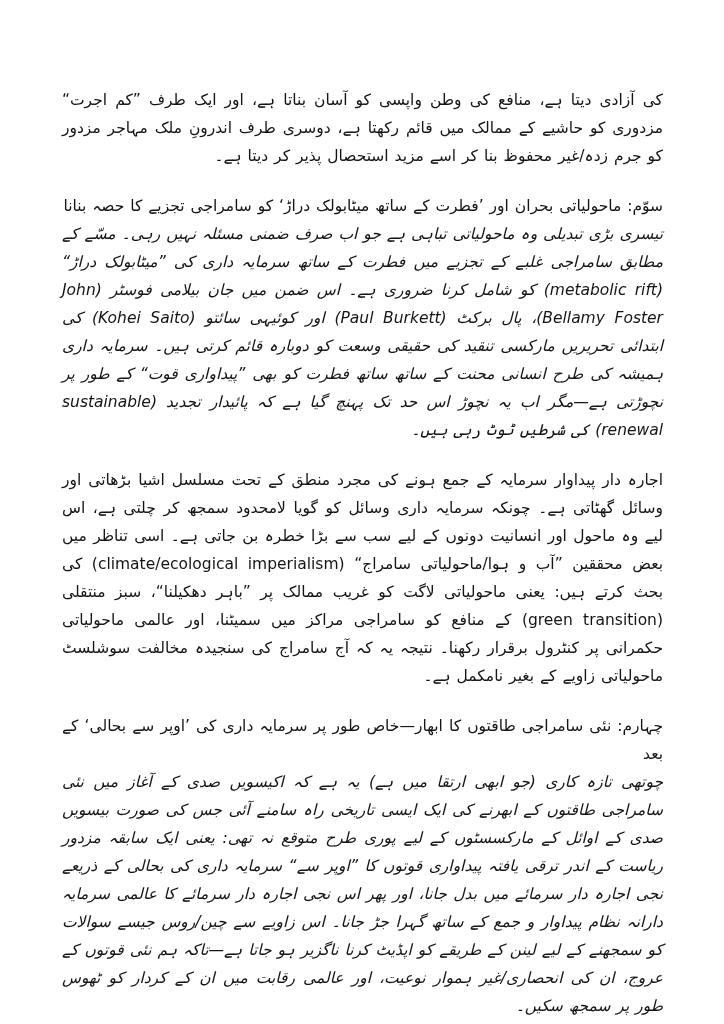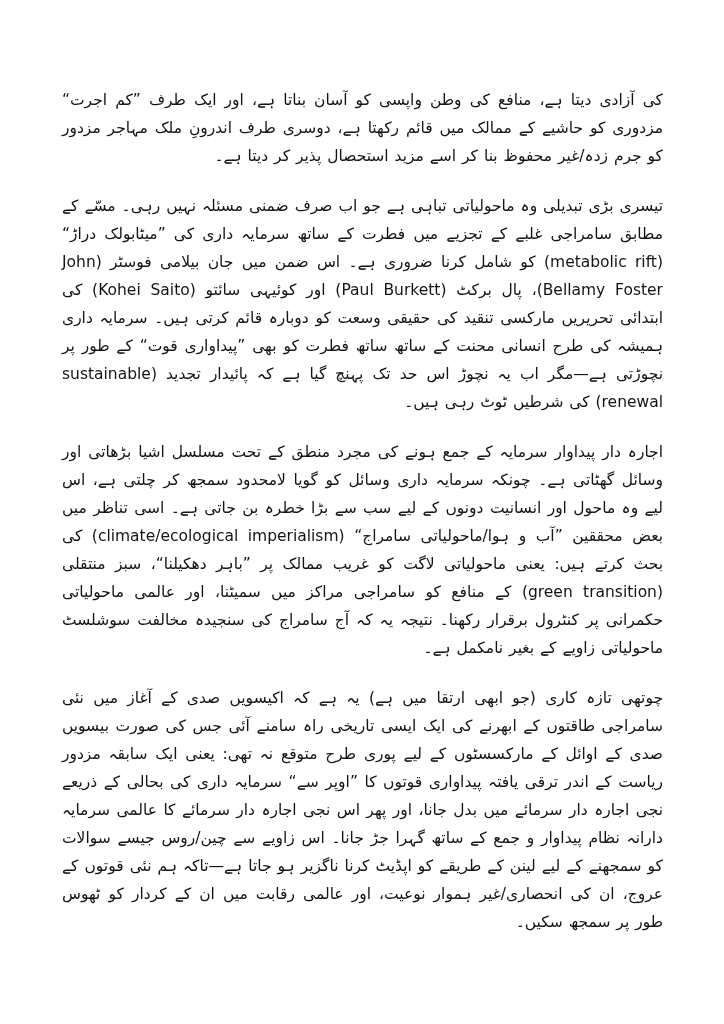--- a/index.html
+++ b/index.html
@@ -34,22 +34,24 @@
   .page > .para + .block { margin-top: 22px; }
 </style>
 </head>
 <body>
 
 <div class="page">
 
   <p class="para">کی آزادی دیتا ہے، منافع کی وطن واپسی کو آسان بناتا ہے، اور ایک طرف ”کم اجرت“ مزدوری کو حاشیے کے ممالک میں قائم رکھتا ہے، دوسری طرف اندرونِ ملک مہاجر مزدور کو جرم زدہ/غیر محفوظ بنا کر اسے مزید استحصال پذیر کر دیتا ہے۔</p>
 
   <section class="block">
+    <p class="para">سوّم: ماحولیاتی بحران اور ’فطرت کے ساتھ میٹابولک دراڑ‘ کو سامراجی تجزیے کا حصہ بنانا</p>
     <p class="para">تیسری بڑی تبدیلی وہ ماحولیاتی تباہی ہے جو اب صرف ضمنی مسئلہ نہیں رہی۔ مسّے کے مطابق سامراجی غلبے کے تجزیے میں فطرت کے ساتھ سرمایہ داری کی ”میٹابولک دراڑ“ (metabolic rift) کو شامل کرنا ضروری ہے۔ اس ضمن میں جان بیلامی فوسٹر (John Bellamy Foster)، پال برکٹ (Paul Burkett) اور کوئیہی سائتو (Kohei Saito) کی ابتدائی تحریریں مارکسی تنقید کی حقیقی وسعت کو دوبارہ قائم کرتی ہیں۔ سرمایہ داری ہمیشہ کی طرح انسانی محنت کے ساتھ ساتھ فطرت کو بھی ”پیداواری قوت“ کے طور پر نچوڑتی ہے—مگر اب یہ نچوڑ اس حد تک پہنچ گیا ہے کہ پائیدار تجدید (sustainable renewal) کی شرطیں ٹوٹ رہی ہیں۔</p>
   </section>
 
   <p class="para">اجارہ دار پیداوار سرمایہ کے جمع ہونے کی مجرد منطق کے تحت مسلسل اشیا بڑھاتی اور وسائل گھٹاتی ہے۔ چونکہ سرمایہ داری وسائل کو گویا لامحدود سمجھ کر چلتی ہے، اس لیے وہ ماحول اور انسانیت دونوں کے لیے سب سے بڑا خطرہ بن جاتی ہے۔ اسی تناظر میں بعض محققین ”آب و ہوا/ماحولیاتی سامراج“ (climate/ecological imperialism) کی بحث کرتے ہیں: یعنی ماحولیاتی لاگت کو غریب ممالک پر ”باہر دھکیلنا“، سبز منتقلی (green transition) کے منافع کو سامراجی مراکز میں سمیٹنا، اور عالمی ماحولیاتی حکمرانی پر کنٹرول برقرار رکھنا۔ نتیجہ یہ کہ آج سامراج کی سنجیدہ مخالفت سوشلسٹ ماحولیاتی زاویے کے بغیر نامکمل ہے۔</p>
 
   <section class="block">
+    <p class="para">چہارم: نئی سامراجی طاقتوں کا ابھار—خاص طور پر سرمایہ داری کی ’اوپر سے بحالی‘ کے بعد</p>
     <p class="para">چوتھی تازہ کاری (جو ابھی ارتقا میں ہے) یہ ہے کہ اکیسویں صدی کے آغاز میں نئی سامراجی طاقتوں کے ابھرنے کی ایک ایسی تاریخی راہ سامنے آئی جس کی صورت بیسویں صدی کے اوائل کے مارکسسٹوں کے لیے پوری طرح متوقع نہ تھی: یعنی ایک سابقہ مزدور ریاست کے اندر ترقی یافتہ پیداواری قوتوں کا ”اوپر سے“ سرمایہ داری کی بحالی کے ذریعے نجی اجارہ دار سرمائے میں بدل جانا، اور پھر اس نجی اجارہ دار سرمائے کا عالمی سرمایہ دارانہ نظام پیداوار و جمع کے ساتھ گہرا جڑ جانا۔ اس زاویے سے چین/روس جیسے سوالات کو سمجھنے کے لیے لینن کے طریقے کو اپڈیٹ کرنا ناگزیر ہو جاتا ہے—تاکہ ہم نئی قوتوں کے عروج، ان کی انحصاری/غیر ہموار نوعیت، اور عالمی رقابت میں ان کے کردار کو ٹھوس طور پر سمجھ سکیں۔</p>
   </section>
 
 </div>
 
 </body></html>

